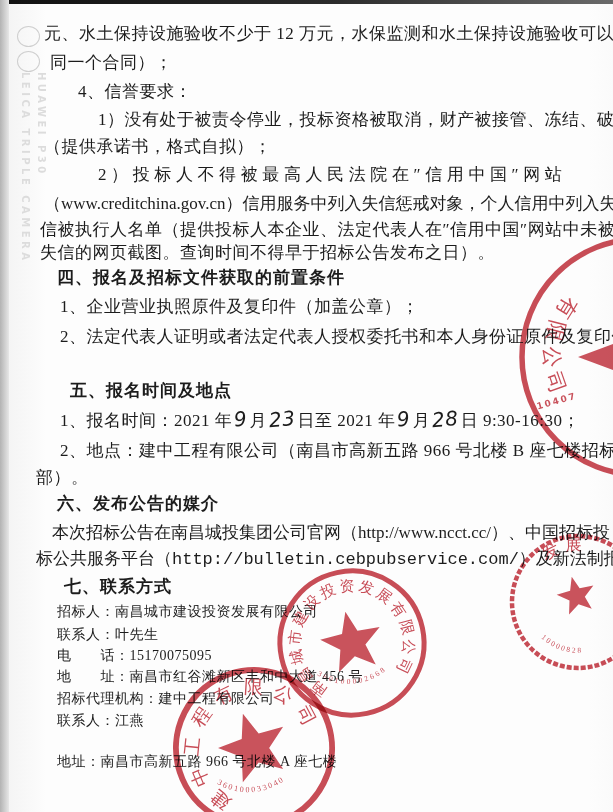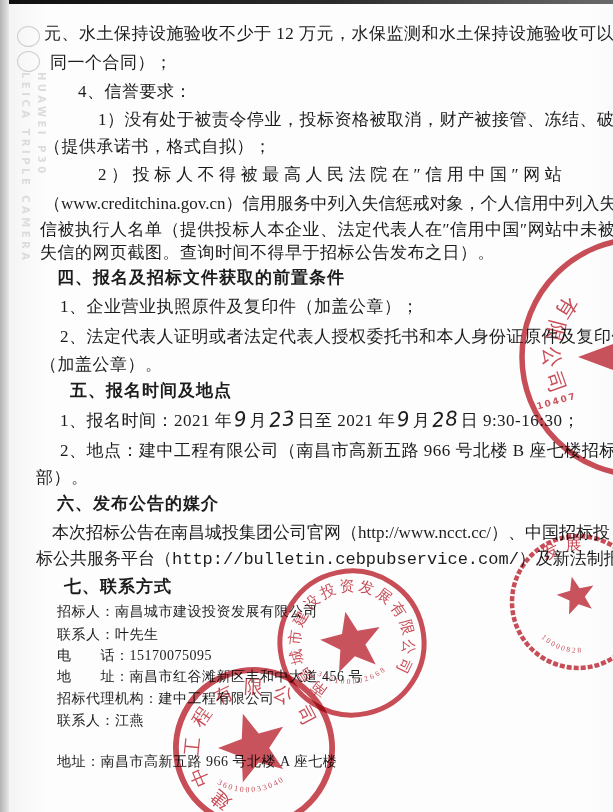--- a/index.html
+++ b/index.html
@@ -47,21 +47,20 @@
   <div class="ln" style="left:78px;top:80px;">4、信誉要求：</div>
   <div class="ln" style="left:98px;top:108px;">1）没有处于被责令停业，投标资格被取消，财产被接管、冻结、破产状态</div>
   <div class="ln" style="left:44px;top:135px;">（提供承诺书，格式自拟）；</div>
   <div class="ln spread" style="left:98px;top:163px;">2）投标人不得被最高人民法院在″信用中国″网站</div>
   <div class="ln url" style="left:44px;top:192px;">（www.creditchina.gov.cn）信用服务中列入失信惩戒对象，个人信用中列入失</div>
   <div class="ln" style="left:40px;top:218px;">信被执行人名单（提供投标人本企业、法定代表人在″信用中国″网站中未被列入</div>
   <div class="ln" style="left:40px;top:241px;text-align:center;">失信的网页截图。查询时间不得早于招标公告发布之日）。</div>
   <div class="ln bold" style="left:57px;top:266px;">四、报名及招标文件获取的前置条件</div>
   <div class="ln" style="left:60px;top:295px;">1、企业营业执照原件及复印件（加盖公章）；</div>
   <div class="ln" style="left:60px;top:325px;">2、法定代表人证明或者法定代表人授权委托书和本人身份证原件及复印件</div>
-  <div class="ln" style="left:40px;top:353px;">（加盖公章）。</div>
   <div class="ln bold" style="left:70px;top:379px;text-align:center;">五、报名时间及地点</div>
   <div class="ln" style="left:60px;top:408px;"><span>1、报名时间：2021 年</span><span class="hw">9</span><span>月</span><span class="hw">23</span><span>日至 2021 年</span><span class="hw">9</span><span>月</span><span class="hw">28</span><span>日 9:30-16:30；</span></div>
   <div class="ln" style="left:60px;top:439px;">2、地点：建中工程有限公司（南昌市高新五路 966 号北楼 B 座七楼招标代理</div>
   <div class="ln" style="left:36px;top:466px;">部）。</div>
   <div class="ln bold" style="left:57px;top:492px;">六、发布公告的媒介</div>
   <div class="ln url" style="left:52px;top:521px;">本次招标公告在南昌城投集团公司官网（http://www.ncct.cc/）、中国招标投</div>
   <div class="ln url" style="left:36px;top:548px;font-family:Liberation Mono, monospace;">标公共服务平台（http://bulletin.cebpubservice.com/）及新法制报上发布。</div>
   <div class="ln bold" style="left:64px;top:575px;">七、联系方式</div>
   <div class="ln contact" style="left:57px;top:601px;">招标人：南昌城市建设投资发展有限公司</div>
   <div class="ln contact" style="left:57px;top:624px;">联系人：叶先生</div>

